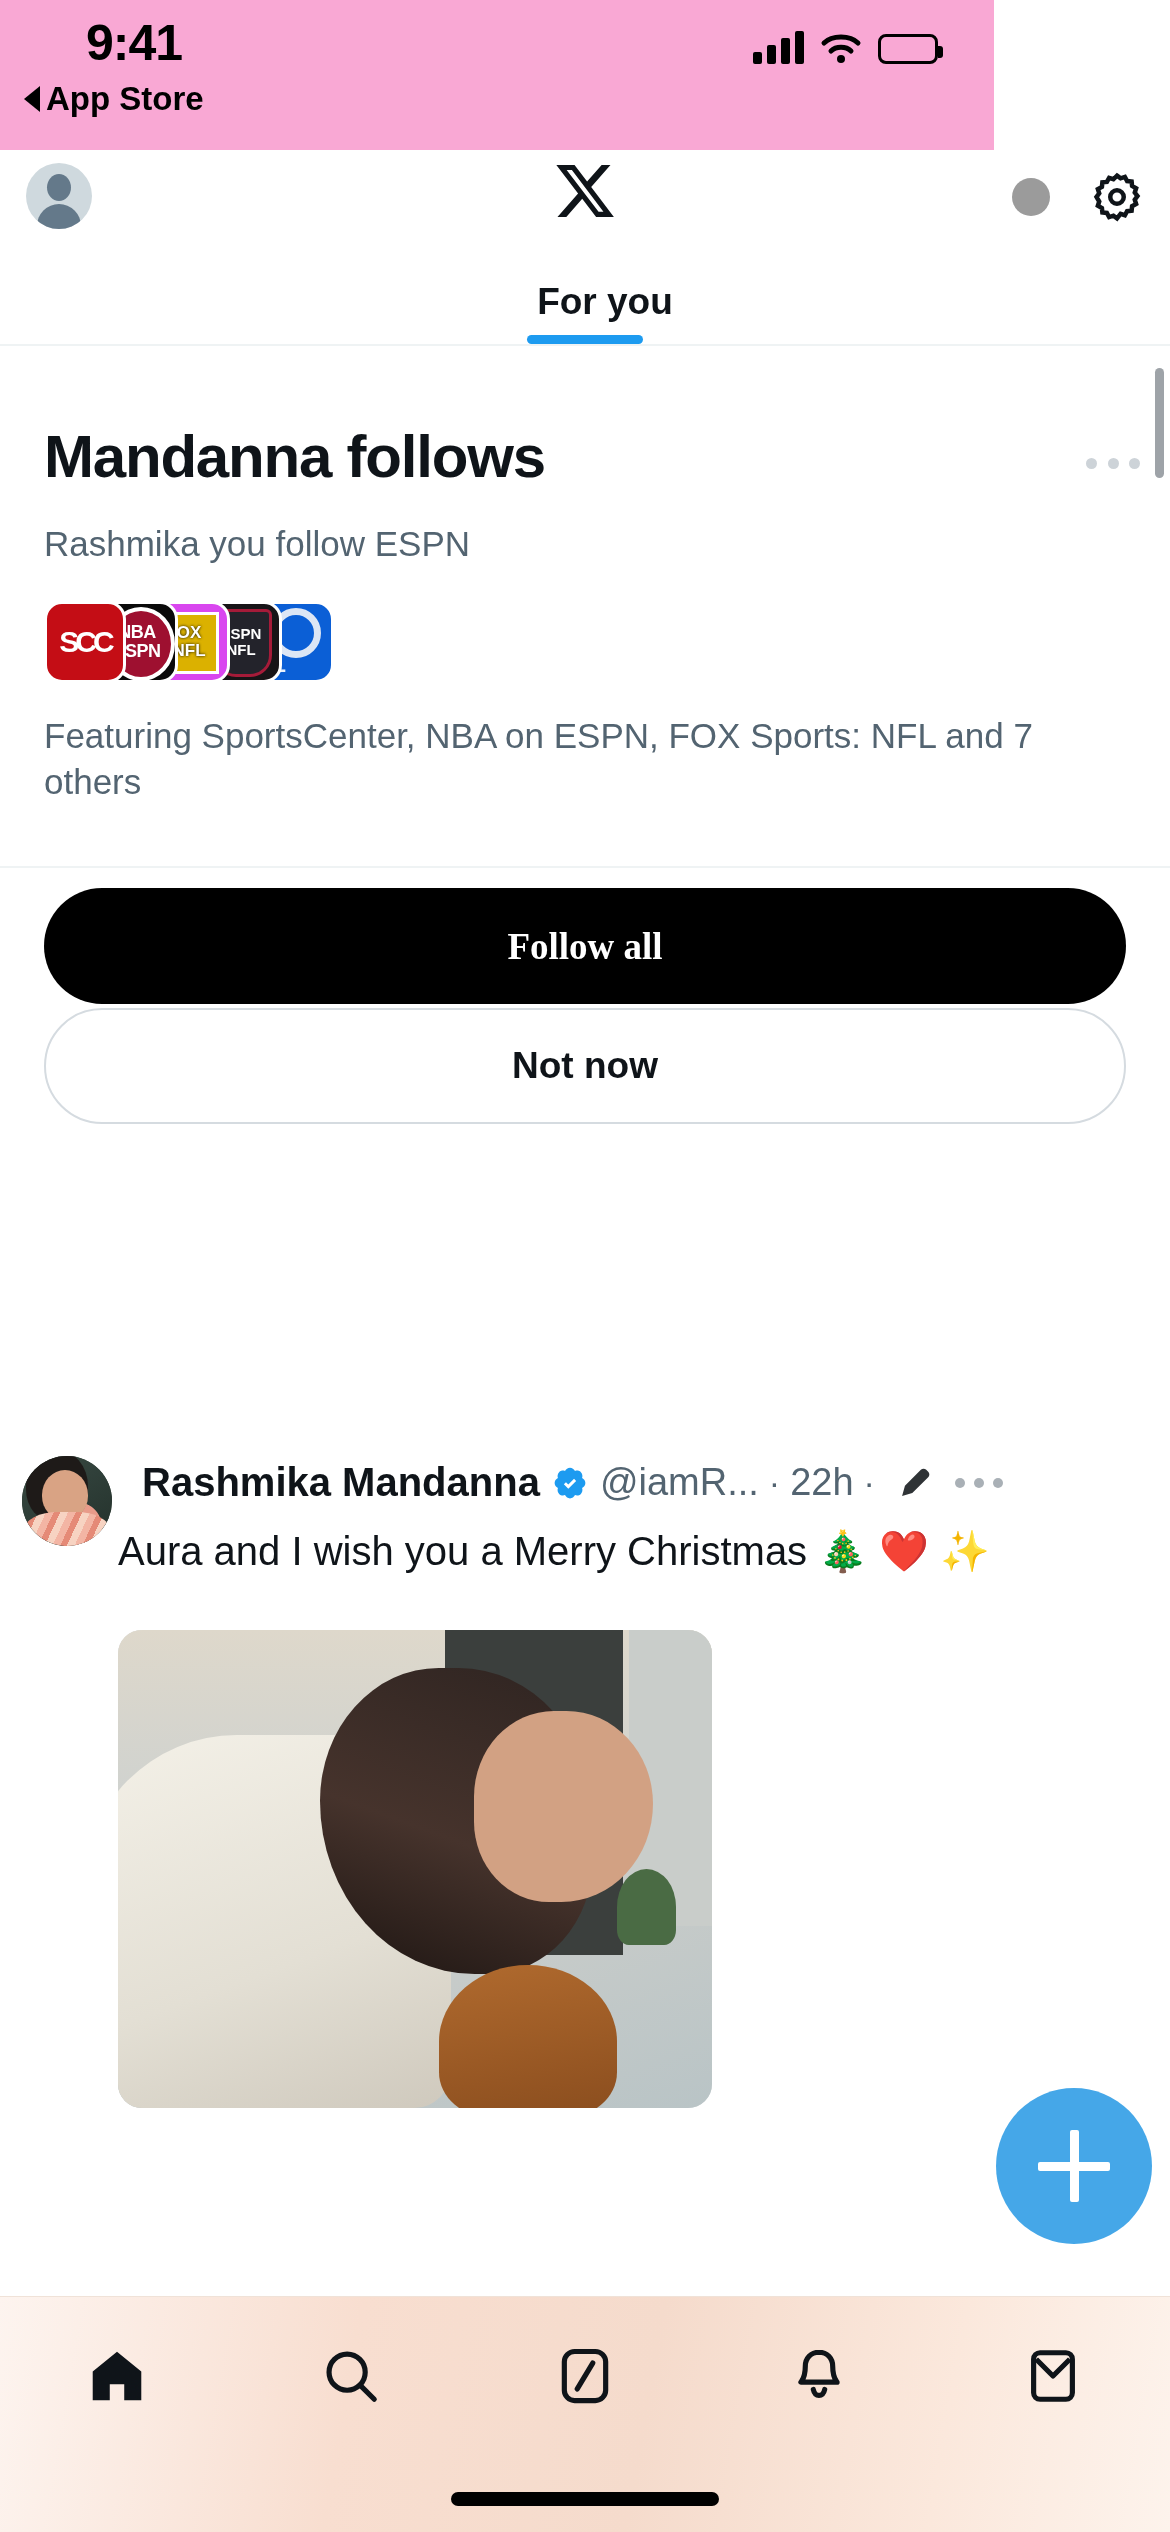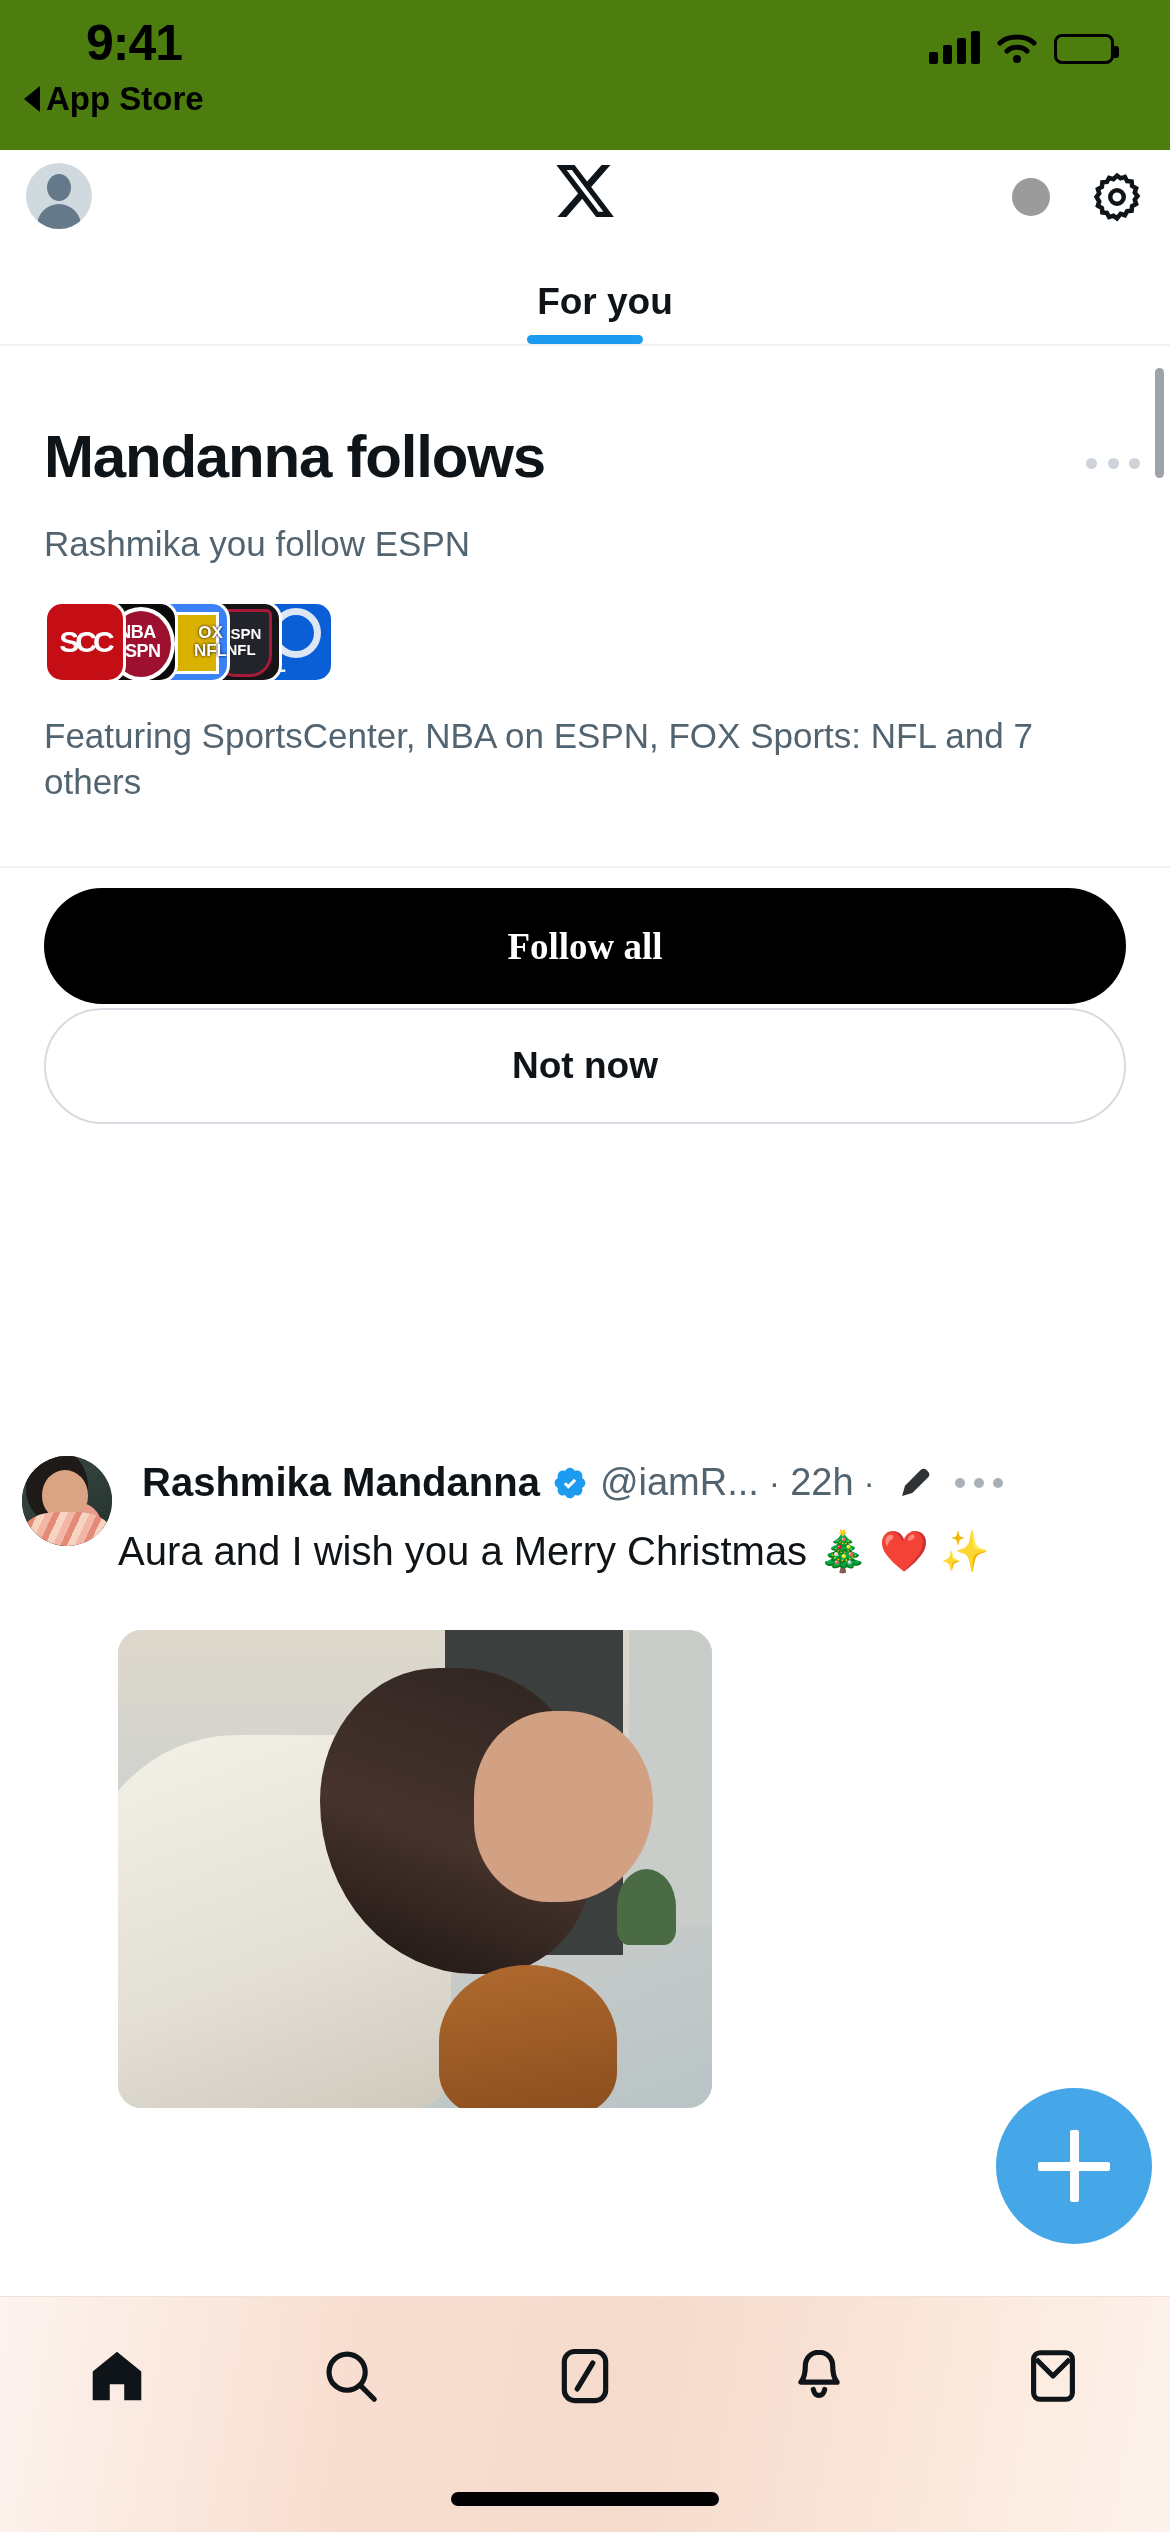--- a/index.html
+++ b/index.html
@@ -11,22 +11,22 @@
   }
   #screen {
     position: relative;
     width: 1170px; height: 2532px;
     background: #fff;
     overflow: hidden;
   }
 
   
   .statusbar {
-    position: absolute; top: 0; left: 0; width: 1170px; height: 150px;
-    background: #4d7c0f;
+    position: absolute; top: 0; left: 0; width: 994px; height: 150px;
+    background: #f9a8d4;
   }
   .sb-time {
     position: absolute; left: 86px; top: 14px;
     font-size: 50px; font-weight: 700; color: #000;
     letter-spacing: -1px;
   }
   .sb-back {
     position: absolute; left: 24px; top: 80px;
     display: flex; align-items: center; gap: 6px;
     font-size: 33px; font-weight: 600; color: #000;
@@ -140,21 +140,21 @@
   }
   .sg-av {
     width: 82px; height: 82px; border-radius: 18px;
     margin-right: -30px; position: relative; overflow: hidden;
     border: 3px solid #fff; flex: 0 0 auto;
     display: flex; align-items: center; justify-content: center;
     color: #fff; font-weight: 800;
   }
   .sg-av.a1 { background: #c40d15; z-index: 5; }
   .sg-av.a2 { background: #0a0a0a; z-index: 4; }
-  .sg-av.a3 { background: #3b82f6; z-index: 3; justify-content: flex-end; }
+  .sg-av.a3 { background: #d946ef; z-index: 3; }
   .sg-av.a4 { background: #171417; z-index: 2; }
   .sg-av.a5 { background: #0b5fd6; z-index: 1; margin-right: 0; }
   .sc-logo { font-size: 30px; letter-spacing: -4px; font-weight: 800; }
   .nba-ring {
     position: absolute; left: 8px; top: 3px;
     width: 68px; height: 74px; border-radius: 50%;
     background: #9e1030; border: 4px solid #fff;
   }
   .nba-txt {
     position: relative; z-index: 2; font-size: 18px; line-height: 1.05;

